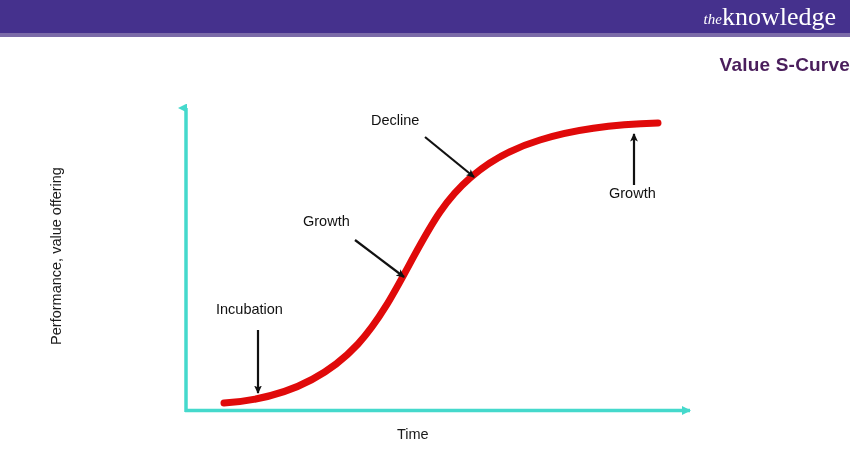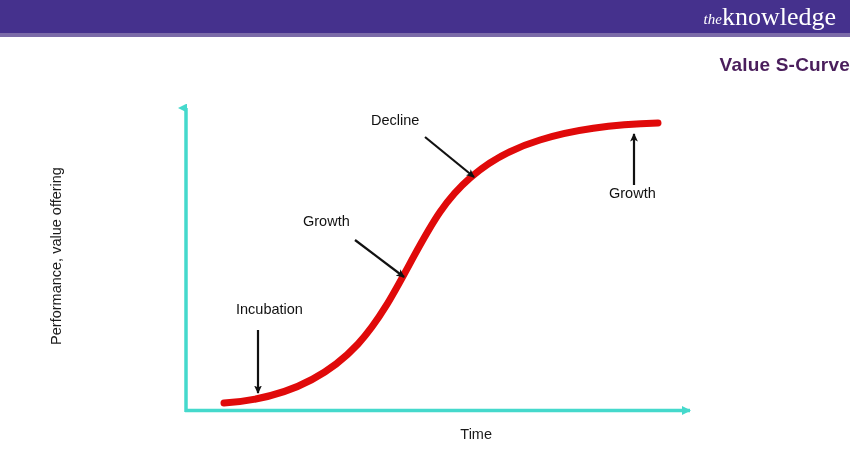--- a/index.html
+++ b/index.html
@@ -104,36 +104,36 @@
     top: 248px;
     width: 260px;
     text-align: center;
     transform: rotate(-90deg);
     font-size: 14.5px;
     color: #1a1a1a;
     white-space: nowrap;
   }
   .x-axis-label {
     position: absolute;
-    left: 372px;
+    left: 397px;
     top: 426px;
     width: 120px;
-    text-align: right;
+    text-align: left;
     font-size: 14.5px;
     color: #1a1a1a;
   }
 
   
   .annotation {
     position: absolute;
     font-size: 14.5px;
     color: #111111;
     white-space: nowrap;
   }
-  .ann-incubation { left: 216px; top: 301px; margin-left: 20px; }
+  .ann-incubation { left: 216px; top: 301px; }
   .ann-growth     { left: 303px; top: 213px; }
   .ann-maturity   { left: 371px; top: 112px; }
   .ann-decline    { left: 609px; top: 185px; }
 </style>
 </head>
 <body>
 
 <div id="app">
 
   <div class="header-bar"></div>

